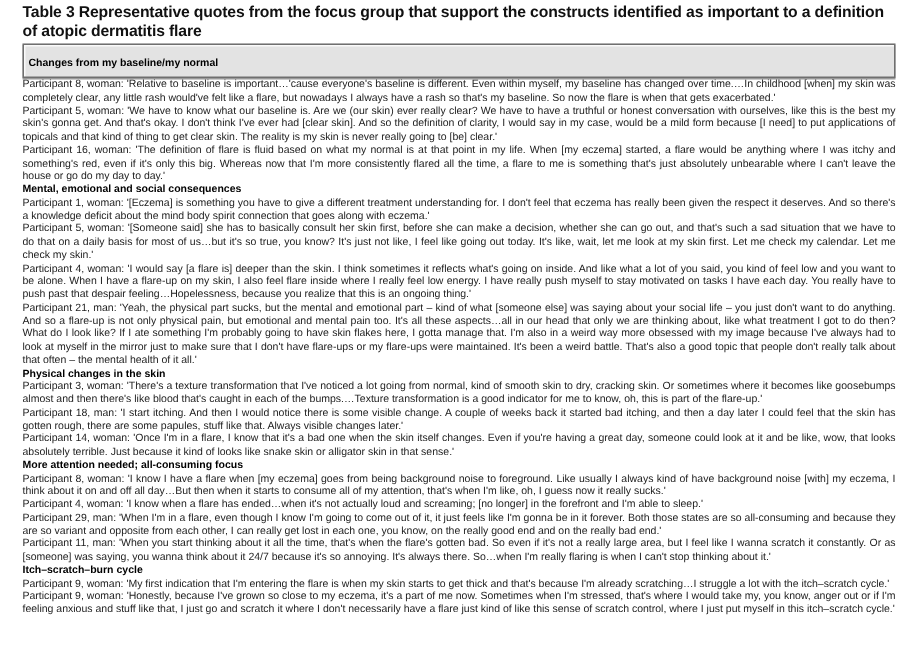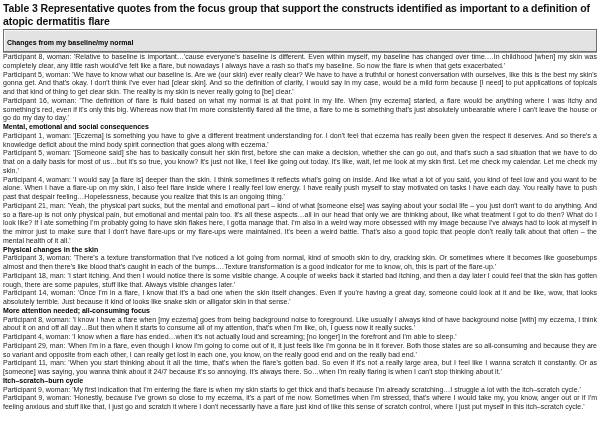--- a/index.html
+++ b/index.html
@@ -9,21 +9,21 @@
   }
   .page {
     position: relative;
     width: 600px;
     height: 436px;
     background: var(--bg, #ffffff);
     color: var(--text, #1c1c1c);
     font-family: "Liberation Sans", sans-serif;
     overflow: hidden;
     box-sizing: border-box;
-    padding: 2px 3px 0 3px;
+    padding: 2px 3px 0 15px;
   }
   .title {
     font-size: 10.5px;
     font-weight: bold;
     line-height: 12.5px;
     letter-spacing: -0.1px;
     color: #111;
     margin: 0 0 2px 0;
   }
   .header-bar {

